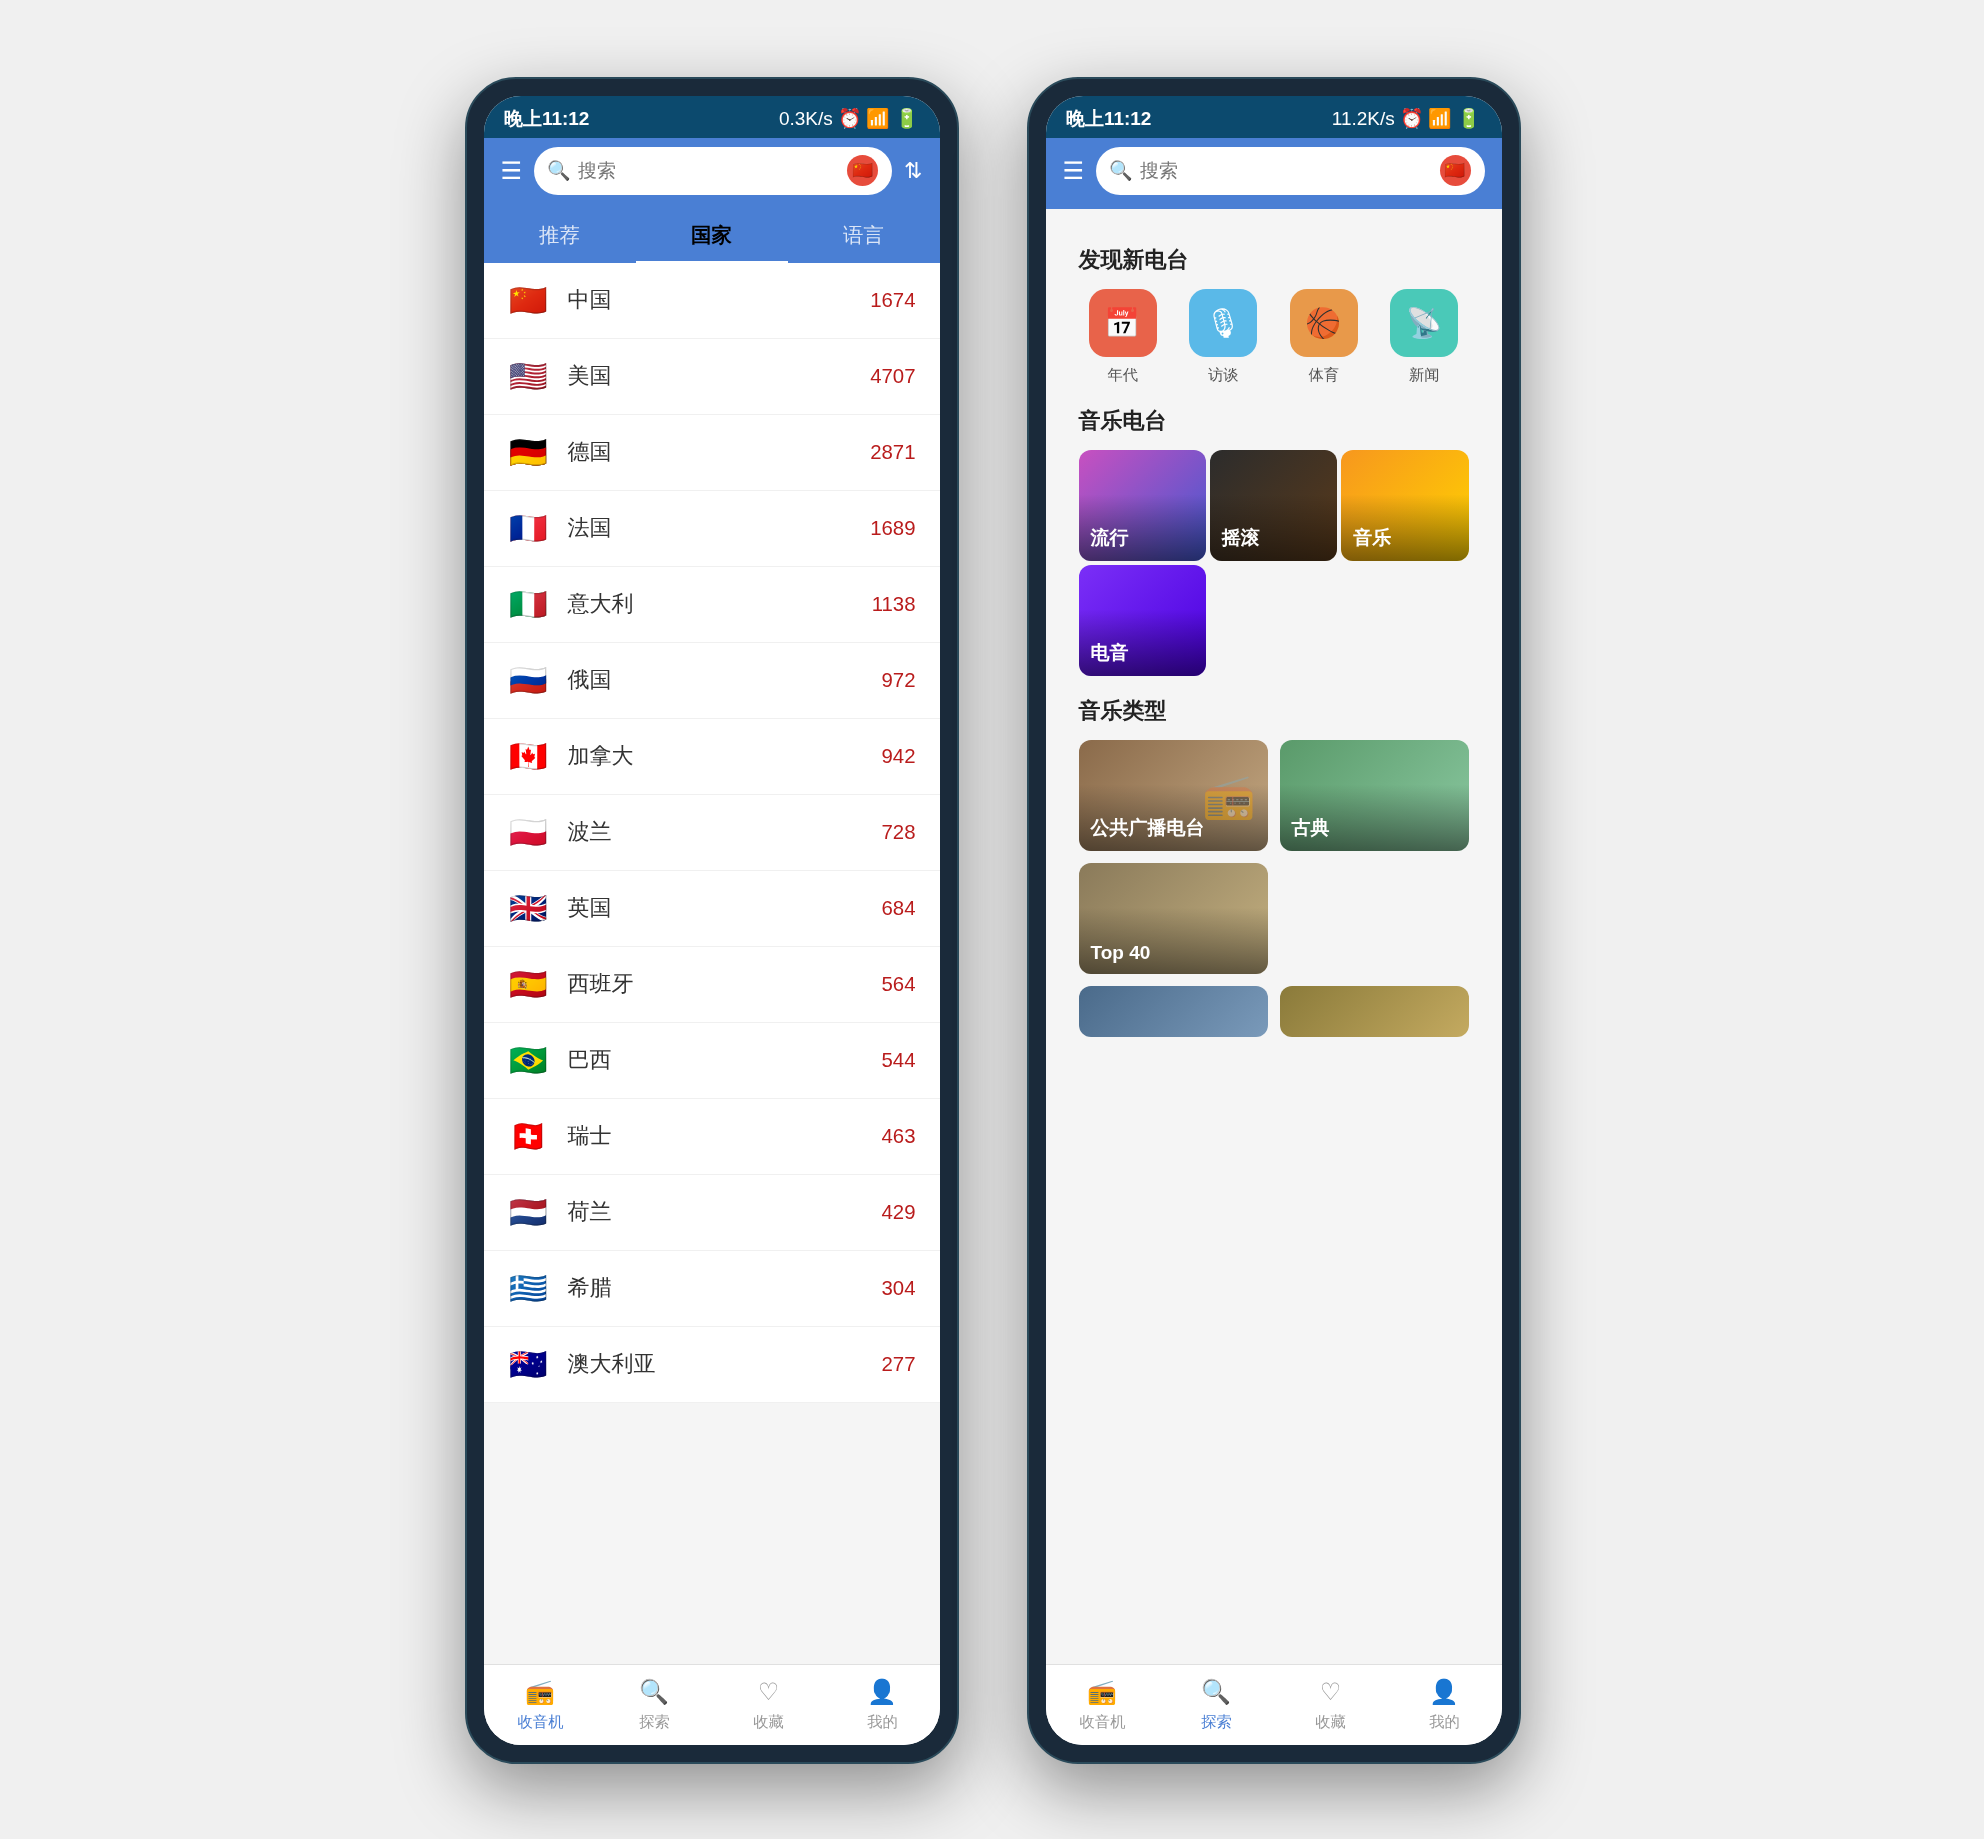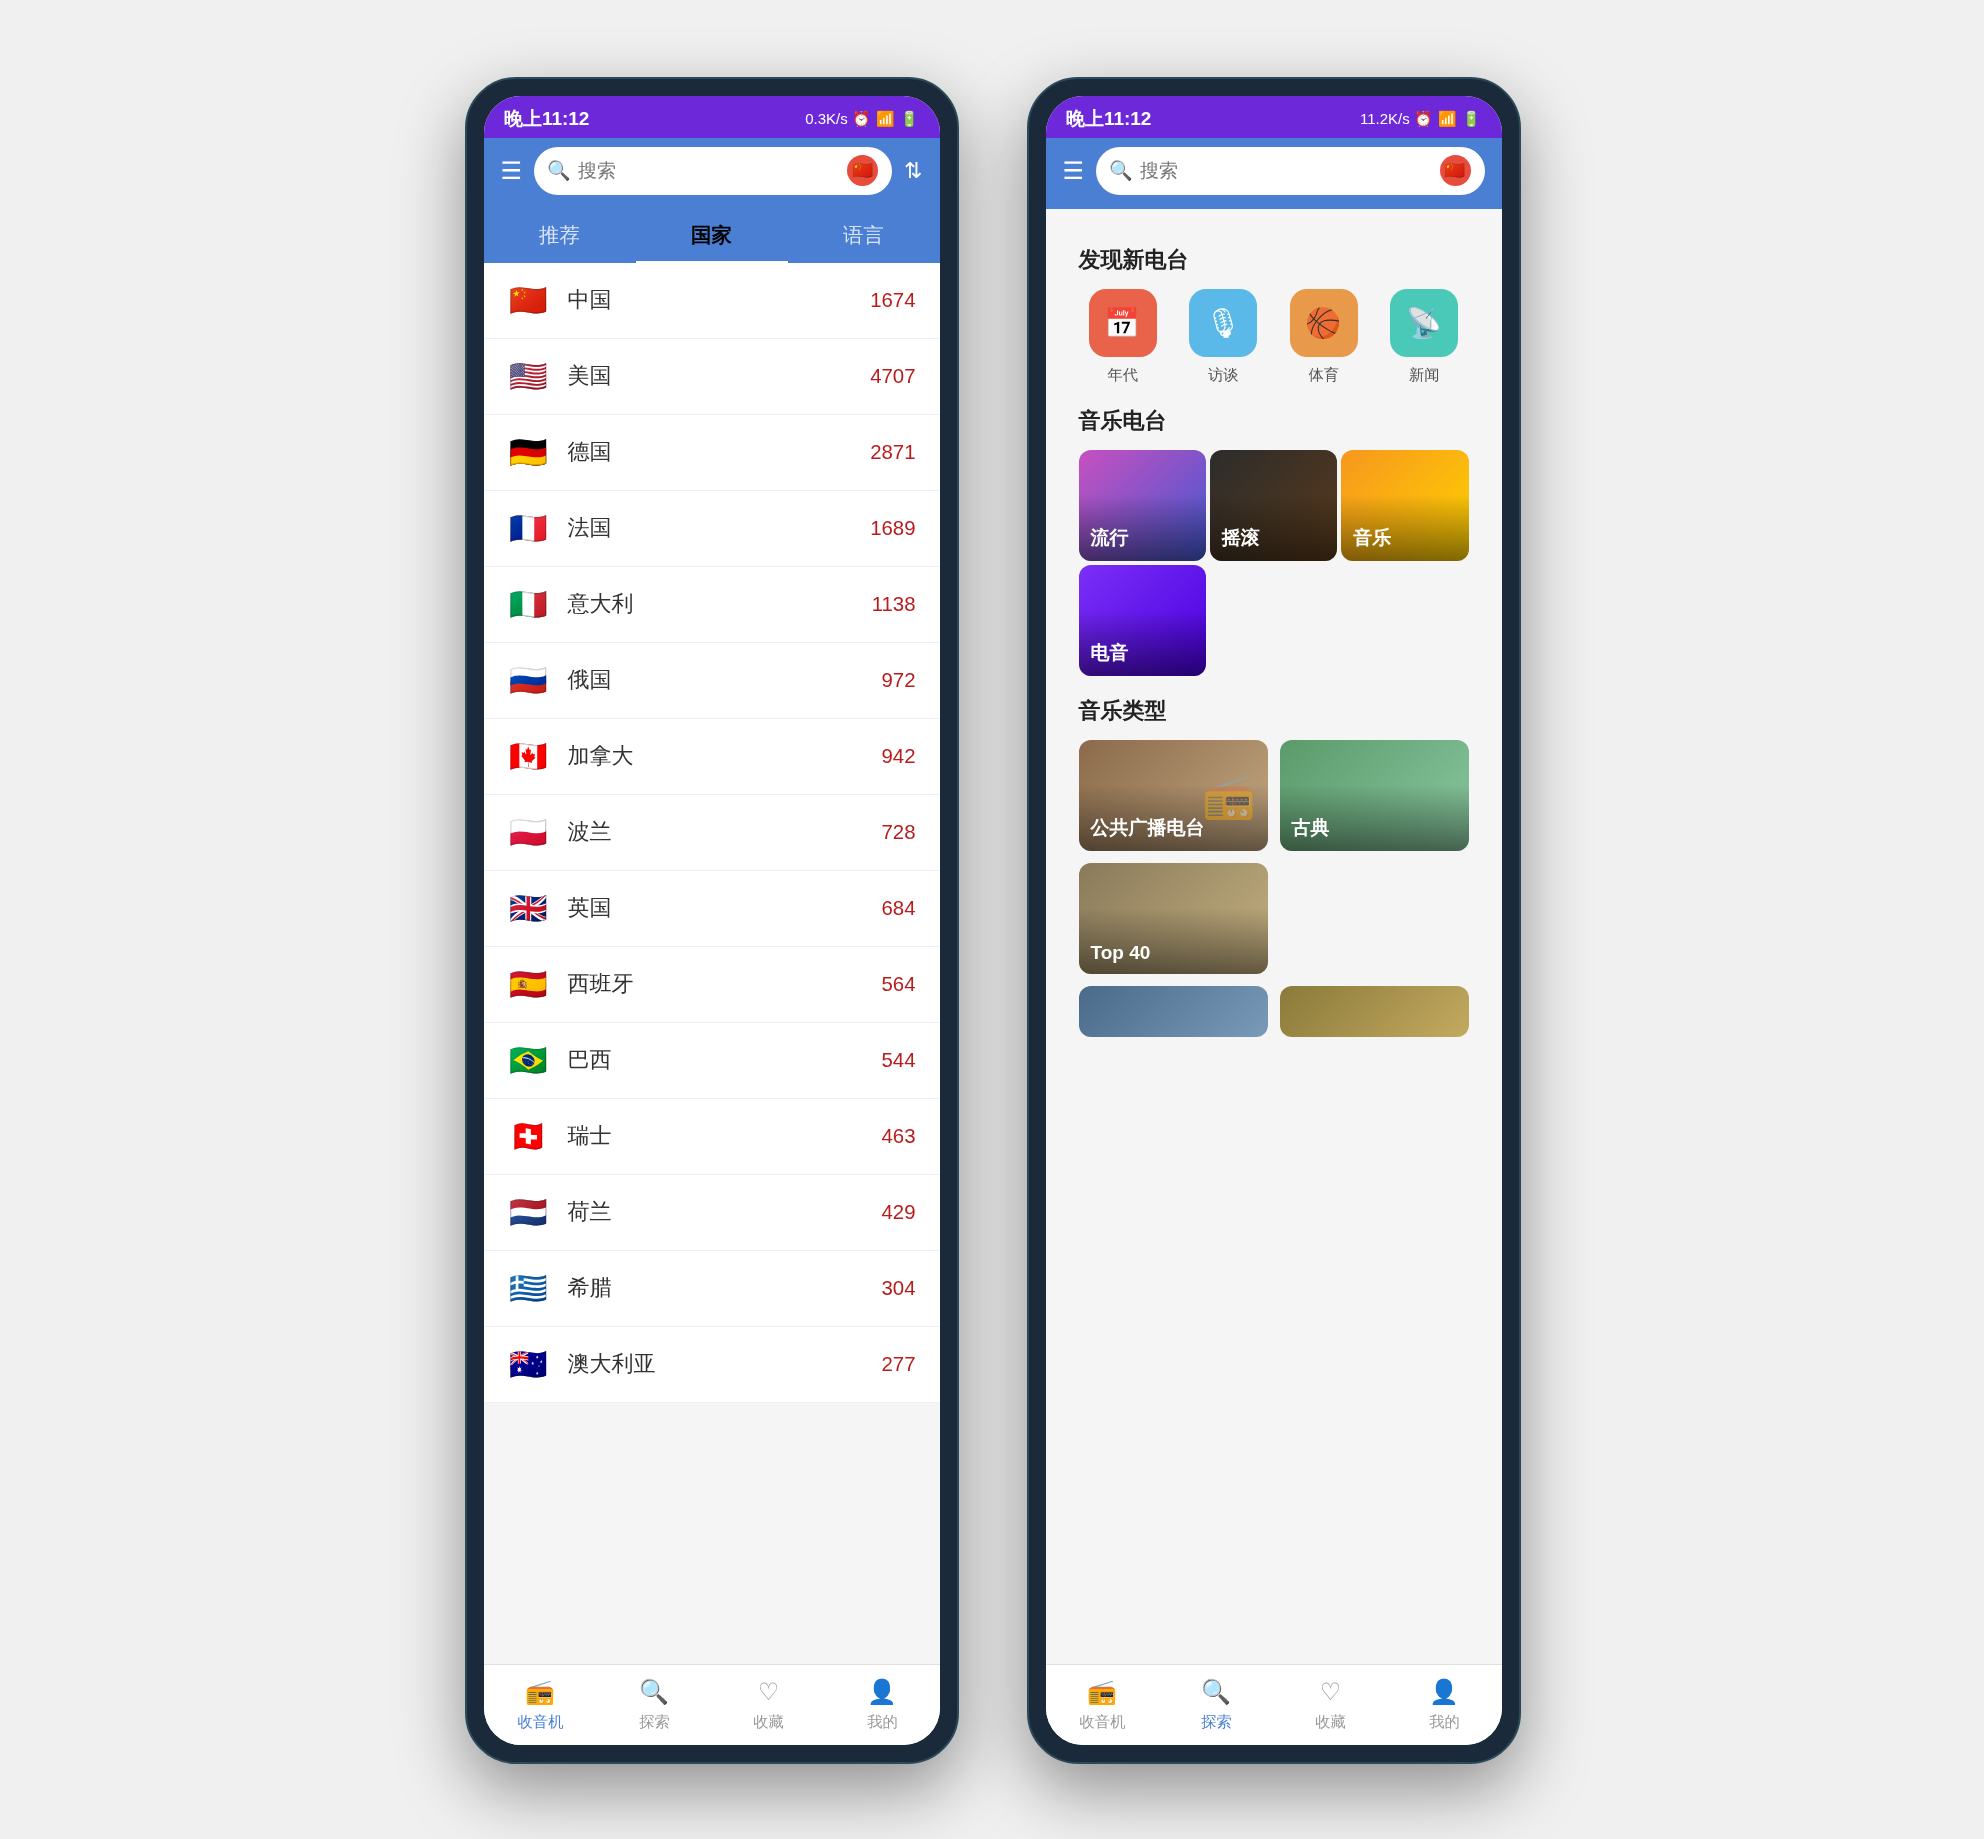--- a/index.html
+++ b/index.html
@@ -31,32 +31,32 @@
       background: #fff;
       border-radius: 37px;
       overflow: hidden;
       position: relative;
       display: flex;
       flex-direction: column;
     }
 
     
     .status-bar {
-      background: #6d28d9;
+      background: #0c4a6e;
       display: flex;
       align-items: center;
       justify-content: space-between;
       padding: 10.2px 20.4px 6.8px;
       color: #fff;
       font-size: 17px;
       font-weight: 500;
       flex-shrink: 0;
     }
     .status-time { font-size: 19px; font-weight: 600; }
-    .status-right { display: flex; align-items: center; gap: 5.1px; font-size: 15px; }
+    .status-right { display: flex; align-items: center; gap: 5.1px; font-size: 19px; }
 
     
     .header {
       background: #4a7fd4;
       padding: 8.5px 17px 13.6px;
       display: flex;
       align-items: center;
       gap: 12px;
       flex-shrink: 0;
     }

